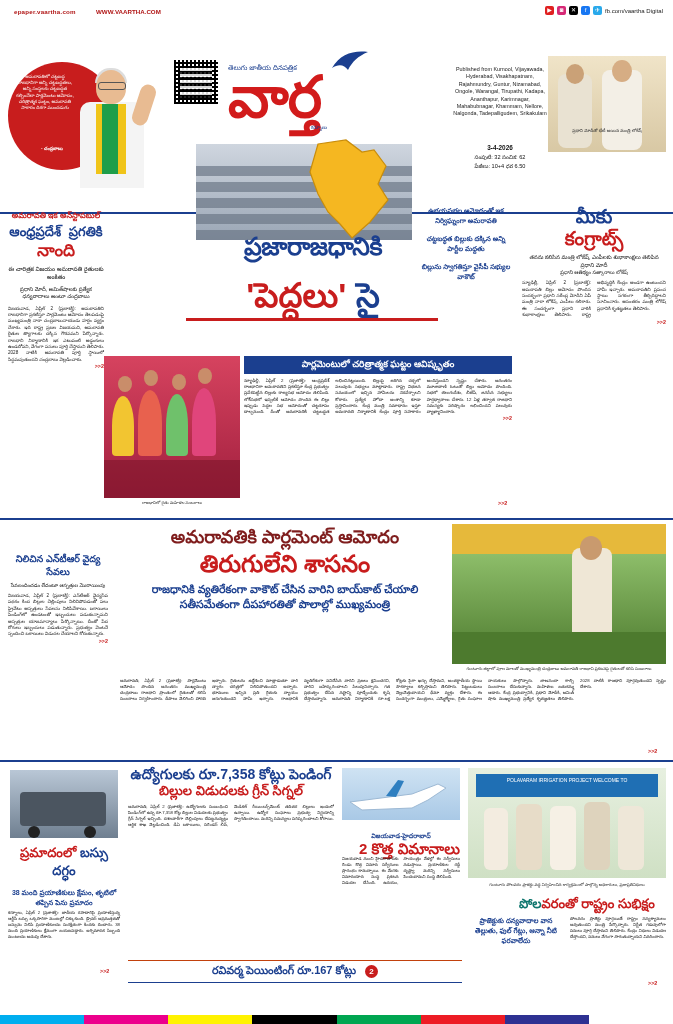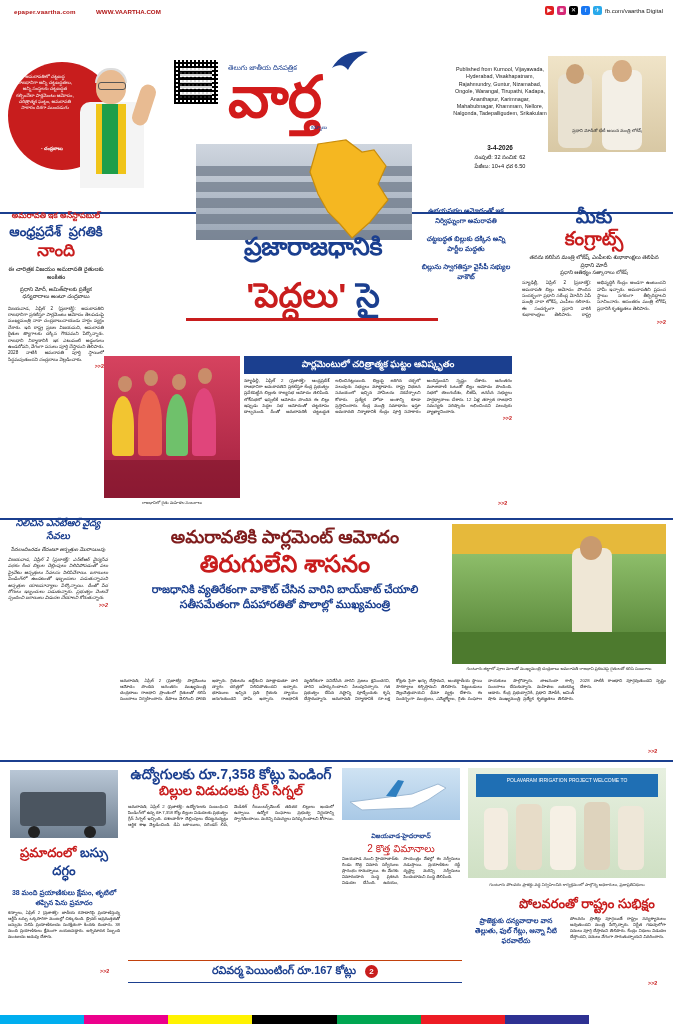--- a/index.html
+++ b/index.html
@@ -82,21 +82,21 @@
   
   .pbox{position:absolute;left:244px;top:356px;width:268px;}
   .pbox-title{background:#1b3f8f;color:#fff;font-size:9px;font-weight:bold;text-align:center;padding:3px 0;}
   .cols3{column-count:3;column-gap:6px;font-size:4.4px;line-height:6.2px;color:#222;text-align:justify;margin-top:4px;}
   
   .rcol{position:absolute;left:420px;top:206px;width:92px;font-size:6.8px;line-height:10px;color:#1b3f8f;text-align:center;font-weight:bold;}
   .rcol2{position:absolute;left:522px;top:206px;width:144px;}
   .congrats{font-size:19px;color:#c81d1d;font-weight:bold;text-align:center;line-height:22px;}
   .rtext{font-size:4.6px;line-height:6.4px;color:#222;text-align:justify;}
   .more{color:#c81d1d;font-weight:bold;font-size:5.4px;}
-  .s2left{position:absolute;left:8px;top:516px;width:100px;font-style:italic;}
+  .s2left{position:absolute;left:8px;top:552px;width:100px;}
   .s2lhead{font-size:9.5px;color:#1b3f8f;font-weight:bold;text-align:center;line-height:13px;}
   .s2center{position:absolute;left:120px;top:526px;width:330px;text-align:center;}
   .s2h1{font-size:18px;font-weight:bold;color:#7f1d1d;line-height:22px;}
   .s2h2{font-size:24px;font-weight:bold;color:#c81d1d;line-height:28px;margin-top:2px;}
   .s2h3{font-size:11px;font-weight:bold;color:#1b3f8f;line-height:15px;margin-top:4px;}
   .s2h4{font-size:11px;font-weight:bold;color:#c81d1d;line-height:15px;}
   .s2h5{font-size:11px;font-weight:bold;color:#1b3f8f;line-height:15px;}
   .s2photo{position:absolute;left:452px;top:524px;width:214px;height:140px;background:linear-gradient(#9fd07a,#4d7a2e);overflow:hidden;}
   .cap-s2{position:absolute;left:452px;top:666px;width:214px;font-size:4.2px;line-height:5.6px;color:#333;text-align:center;}
   .s2cols{position:absolute;left:120px;top:678px;width:546px;column-count:6;column-gap:6px;font-size:4.3px;line-height:6px;color:#222;text-align:justify;}
@@ -105,27 +105,27 @@
   .s3h1b{color:#1b3f8f;}
   .s3sub{position:absolute;left:8px;top:888px;width:112px;text-align:center;font-size:7px;font-weight:bold;color:#1b3f8f;line-height:10px;}
   .s3ltext{position:absolute;left:8px;top:910px;width:112px;font-size:4.3px;line-height:6px;color:#222;text-align:justify;}
   .s3mid{position:absolute;left:128px;top:768px;width:206px;}
   .s3mh1{font-size:14px;font-weight:bold;color:#1b3f8f;text-align:center;line-height:12px;}
   .s3mh2{font-size:13px;font-weight:bold;color:#c81d1d;text-align:center;line-height:17px;margin-top:2px;}
   .s3cols{column-count:2;column-gap:6px;font-size:4.3px;line-height:6px;color:#222;text-align:justify;margin-top:5px;}
   .s3plane{position:absolute;left:342px;top:768px;width:118px;height:52px;background:linear-gradient(#cfe3f3,#a9c9e6);}
   .s3ph{position:absolute;left:342px;top:824px;width:118px;text-align:center;}
   .s3ph a{font-size:6.4px;color:#1b3f8f;font-weight:bold;}
-  .s3ph2{font-size:10px;font-weight:normal;color:#c81d1d;line-height:14px;}
+  .s3ph2{font-size:15px;font-weight:bold;color:#c81d1d;line-height:14px;text-align:right;}
   .s3rcols{position:absolute;left:342px;top:856px;width:118px;column-count:2;column-gap:5px;font-size:4.3px;line-height:6px;color:#222;text-align:justify;}
   .s3right{position:absolute;left:468px;top:768px;width:198px;height:110px;background:linear-gradient(#e7f0e0,#cfe0c4);overflow:hidden;}
   .banner{position:absolute;left:8px;top:6px;width:182px;height:22px;background:#1f6fb4;color:#fff;font-size:5px;text-align:center;line-height:11px;padding-top:1px;}
   .cap-s3{position:absolute;left:468px;top:882px;width:198px;font-size:4.2px;line-height:5.6px;color:#333;text-align:center;}
   .s3rh{position:absolute;left:468px;top:896px;width:198px;text-align:center;font-size:13px;font-weight:bold;color:#c81d1d;line-height:16px;}
-  .s3rh .blue{color:#b91c1c;margin-left:40px;}
+  .s3rh .blue{color:#0f766e;margin-left:40px;}
   .s3rsub{position:absolute;left:468px;top:916px;width:96px;font-size:7px;line-height:10px;color:#1b3f8f;font-weight:bold;text-align:center;}
   .s3rtext{position:absolute;left:570px;top:916px;width:96px;font-size:4.3px;line-height:6px;color:#222;text-align:justify;}
   .bottombar{position:absolute;left:128px;top:960px;width:334px;border-top:1px solid #c2410c;border-bottom:1px solid #1b3f8f;text-align:center;
      font-size:11px;font-weight:bold;color:#1b3f8f;padding:3px 0;}
   .pagecircle{display:inline-block;width:13px;height:13px;border-radius:50%;background:#c81d1d;color:#fff;font-size:8px;line-height:13px;text-align:center;vertical-align:middle;margin-left:6px;}
   .cmyk{position:absolute;left:0;bottom:0;width:673px;height:9px;display:flex;}
   .cmyk div{flex:1;}
   .hr-blue{position:absolute;left:0;width:673px;height:2px;background:#1b3f8f;}
   .more-r{position:absolute;font-size:5.4px;color:#c81d1d;font-weight:bold;}
 </style>

